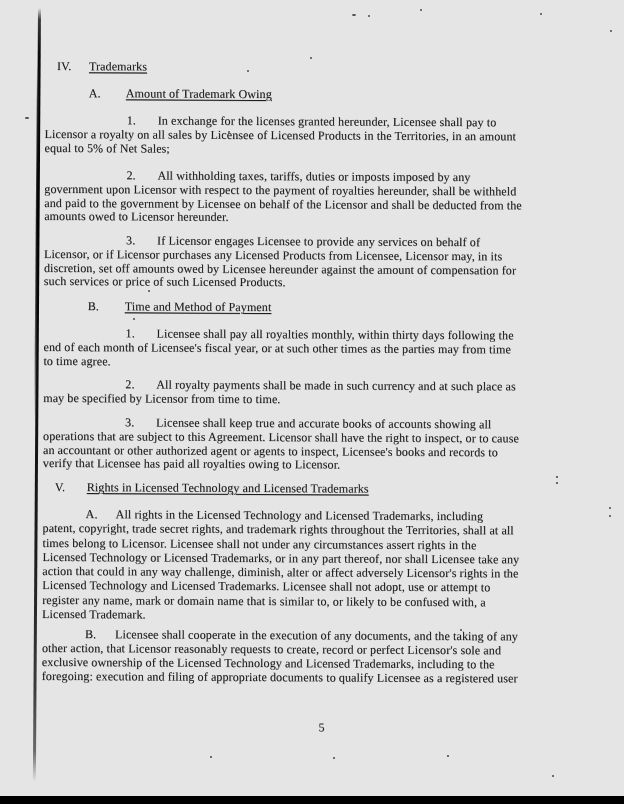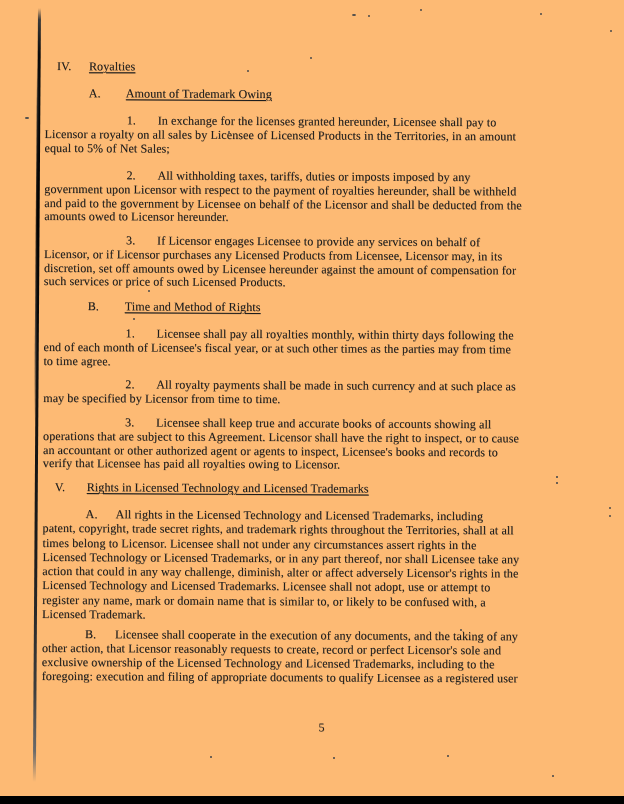--- a/index.html
+++ b/index.html
@@ -1,20 +1,20 @@
 <!DOCTYPE html>
 <html><head>
 <meta charset="utf-8">
 <style>
   html, body { margin: 0; padding: 0; background: #ffffff; }
   .page {
     position: relative;
     width: 624px;
     height: 804px;
-    background: #fdba74;
+    background: #e5e5e5;
     overflow: hidden;
     font-family: "Liberation Serif", "DejaVu Serif", serif;
     font-size: 12px;
     color: #1d1d1d;
     letter-spacing: 0.12px;
   }
   .content {
     position: absolute;
     left: 45px;
     top: 0;
@@ -88,21 +88,21 @@
 
 <div class="page">
 
   <div class="edge-line"></div>
   <div class="edge-line-2"></div>
 
   <div class="content">
 
     <div class="block hblock h1 b0">
       <span class="lbl">IV.</span>
-      <span class="ttl">Royalties</span>
+      <span class="ttl">Trademarks</span>
     </div>
 
     <div class="block hblock h2 b1">
       <span class="lbl">A.</span>
       <span class="ttl">Amount of Trademark Owing</span>
     </div>
 
     <div class="block para numbered b2">
       <span class="pnum">1.</span>
       <div class="ptext">In exchange for the licenses granted hereunder, Licensee shall pay to
@@ -121,21 +121,21 @@
     <div class="block para numbered b4">
       <span class="pnum">3.</span>
       <div class="ptext">If Licensor engages Licensee to provide any services on behalf of
 Licensor, or if Licensor purchases any Licensed Products from Licensee, Licensor may, in its
 discretion, set off amounts owed by Licensee hereunder against the amount of compensation for
 such services or price of such Licensed Products.</div>
     </div>
 
     <div class="block hblock h2 b5">
       <span class="lbl">B.</span>
-      <span class="ttl">Time and Method of Rights</span>
+      <span class="ttl">Time and Method of Payment</span>
     </div>
 
     <div class="block para numbered b6">
       <span class="pnum">1.</span>
       <div class="ptext">Licensee shall pay all royalties monthly, within thirty days following the
 end of each month of Licensee's fiscal year, or at such other times as the parties may from time
 to time agree.</div>
     </div>
 
     <div class="block para numbered b7">

